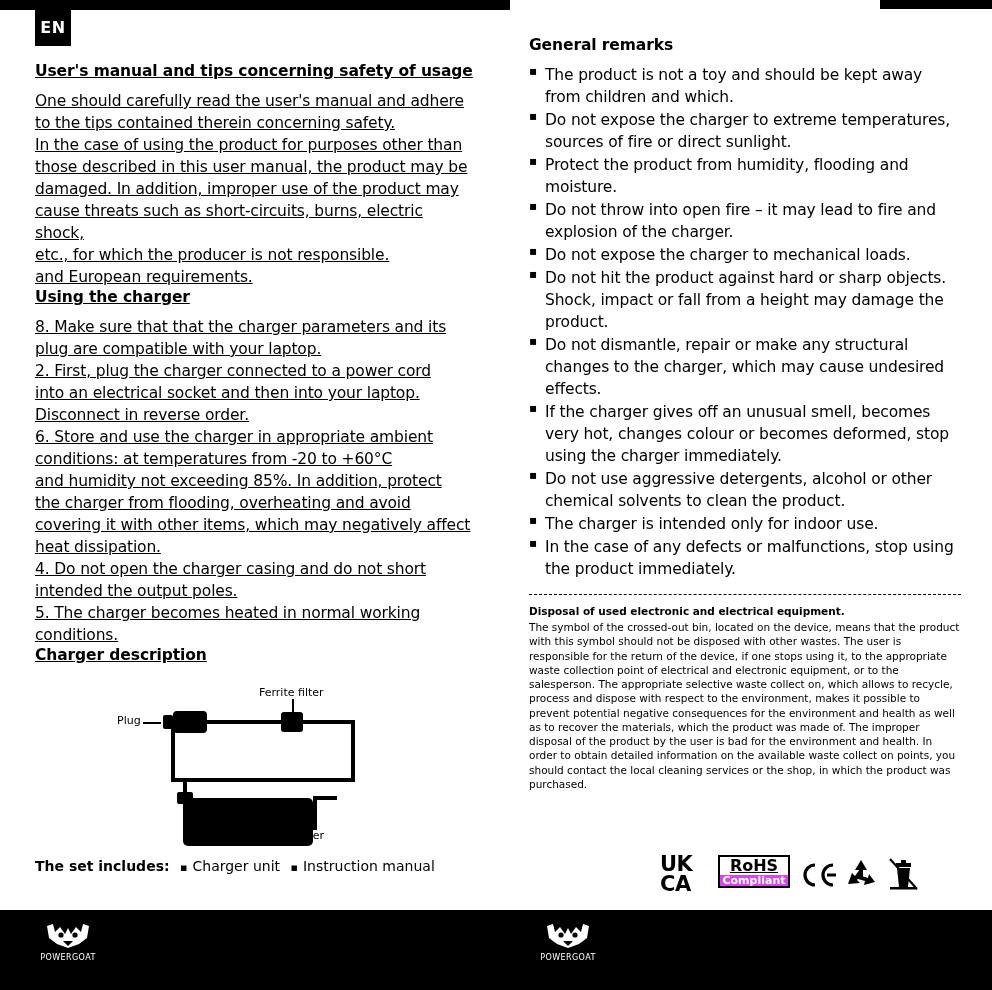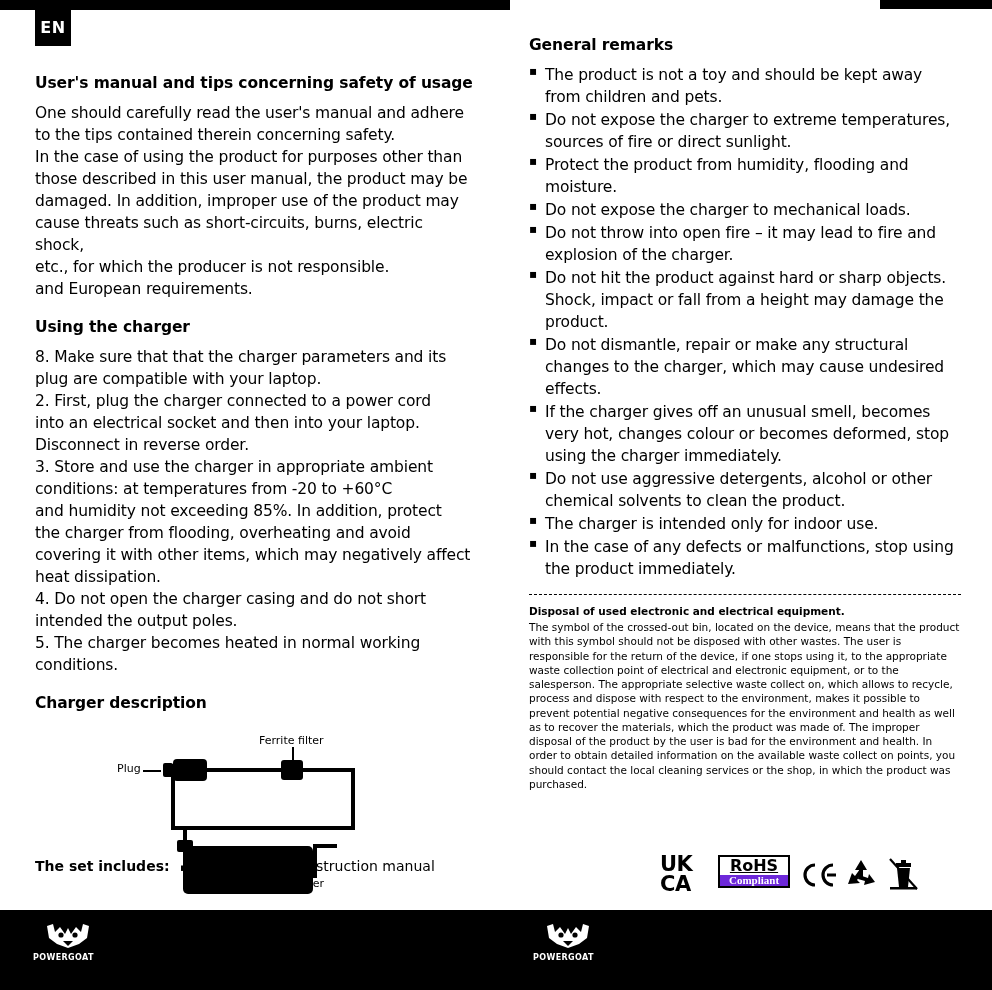--- a/index.html
+++ b/index.html
@@ -56,37 +56,37 @@
     font-size: 16px;
     font-weight: bold;
     display: flex;
     align-items: center;
     justify-content: center;
     letter-spacing: 0.5px;
   }
   .col-left {
     position: absolute;
     left: 35px;
-    top: 74px;
+    top: 62px;
     width: 440px;
+    text-decoration: underline;
   }
   .col-right {
     position: absolute;
     left: 529px;
     top: 36px;
     width: 432px;
   }
   h2.sec {
     font-size: 15.5px;
     font-weight: bold;
     margin: 0 0 10px 0;
     letter-spacing: -0.1px;
   }
   h2.sec.spaced {
-    margin-top: 18px;
   }
   p.body {
     font-size: 15.5px;
     line-height: 1.42;
     margin: 0;
     letter-spacing: -0.15px;
   }
   .para-block p {
     margin: 0;
   }
@@ -193,24 +193,23 @@
     line-height: 1.05;
   }
   .rohs-box .r1 {
     font-size: 16px;
     font-weight: bold;
     padding-top: 1px;
     text-decoration: underline;
   }
   .rohs-box .r2 {
     font-size: 11px;
-    background: #6d28d9;
+    background: #d946ef;
     color: #fff;
     font-weight: bold;
-    font-family: Liberation Serif, serif;
   }
   .ce-mark {
     position: absolute;
     left: 140px;
     top: 8px;
   }
   .recycle-mark {
     position: absolute;
     left: 184px;
     top: 4px;
@@ -226,24 +225,24 @@
     width: 70px;
     height: 50px;
   }
   .logo.l1 { left: 33px; }
   .logo.l2 { left: 533px; }
   .logo .lname {
     position: absolute;
     left: 0;
     top: 31px;
     width: 70px;
-    text-align: left;
+    text-align: center;
     color: #fff;
     font-size: 8px;
-    font-weight: bold;
+    font-weight: normal;
     letter-spacing: 0.4px;
   }
 </style>
 </head>
 <body>
 
 <div class="page">
 
   <div class="top-strip-left"></div>
   <div class="top-strip-right"></div>
@@ -266,21 +265,21 @@
     </div>
 
     <h2 class="sec spaced">Using the charger</h2>
 
     <div class="ol-list">
       <p>8. Make sure that that the charger parameters and its</p>
       <p>plug are compatible with your laptop.</p>
       <p>2. First, plug the charger connected to a power cord</p>
       <p>into an electrical socket and then into your laptop.</p>
       <p>Disconnect in reverse order.</p>
-      <p>3. Store and use the charger in appropriate ambient</p>
+      <p>6. Store and use the charger in appropriate ambient</p>
       <p>conditions: at temperatures from -20 to +60°C</p>
       <p>and humidity not exceeding 85%. In addition, protect</p>
       <p>the charger from flooding, overheating and avoid</p>
       <p>covering it with other items, which may negatively affect</p>
       <p>heat dissipation.</p>
       <p>4. Do not open the charger casing and do not short</p>
       <p>intended the output poles.</p>
       <p>5. The charger becomes heated in normal working</p>
       <p>conditions.</p>
     </div>
@@ -320,25 +319,25 @@
 
       <div class="dline" style="left:278px; top:112px; width:4px; height:34px;"></div>
       <div class="dline" style="left:278px; top:112px; width:24px; height:4px;"></div>
     </div>
 
   </div>
 
   <div class="col-right">
     <h2 class="sec">General remarks</h2>
     <ul class="bullets">
-      <li>The product is not a toy and should be kept away from children and pets.</li>
+      <li>The product is not a toy and should be kept away from children and which.</li>
       <li>Do not expose the charger to extreme temperatures, sources of fire or direct sunlight.</li>
       <li>Protect the product from humidity, flooding and moisture.</li>
+      <li>Do not throw into open fire – it may lead to fire and explosion of the charger.</li>
       <li>Do not expose the charger to mechanical loads.</li>
-      <li>Do not throw into open fire – it may lead to fire and explosion of the charger.</li>
       <li>Do not hit the product against hard or sharp objects. Shock, impact or fall from a height may damage the product.</li>
       <li>Do not dismantle, repair or make any structural changes to the charger, which may cause undesired effects.</li>
       <li>If the charger gives off an unusual smell, becomes very hot, changes colour or becomes deformed, stop using the charger immediately.</li>
       <li>Do not use aggressive detergents, alcohol or other chemical solvents to clean the product.</li>
       <li>The charger is intended only for indoor use.</li>
       <li>In the case of any defects or malfunctions, stop using the product immediately.</li>
     </ul>
 
     <hr class="dashed-sep">
 

